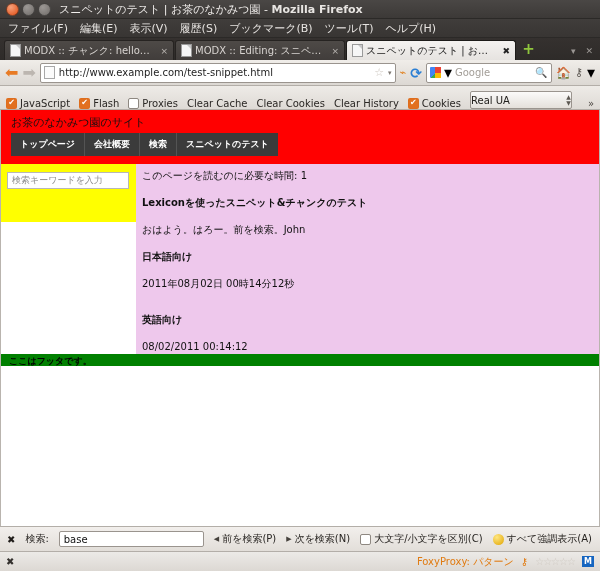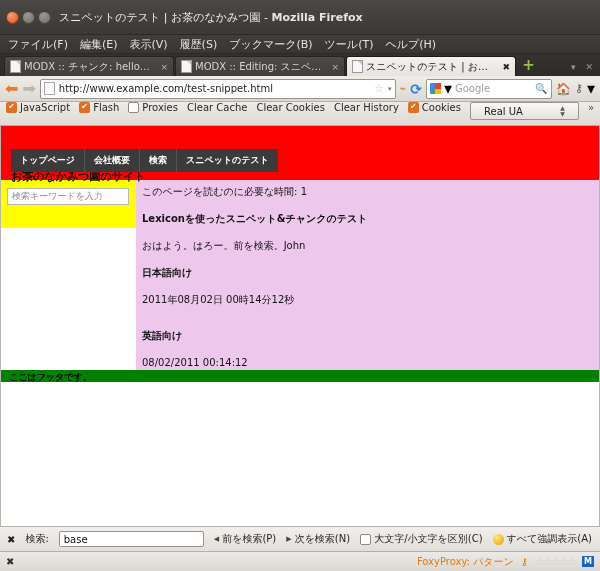--- a/index.html
+++ b/index.html
@@ -15,21 +15,21 @@
     display: flex; flex-direction: column;
     background: #d6d2cd;
     box-sizing: border-box;
   }
 
   
   .titlebar {
     height: 18px; flex: 0 0 18px;
     background: linear-gradient(to bottom, #4a4745, #3c3937);
     display: flex; align-items: center;
-    padding: 8px 6px;
+    padding: 0 6px;
     border-bottom: 1px solid #2b2927;
   }
   .wbtns { display: flex; gap: 3px; align-items: center; margin-right: 8px; }
   .wbtn {
     width: 11px; height: 11px; border-radius: 50%;
     border: 1px solid rgba(0,0,0,.45);
     display: inline-block;
     position: relative;
   }
   .wbtn.close { background: radial-gradient(circle at 35% 30%, #f7a07a, #df4f16); }
@@ -148,40 +148,40 @@
   }
   .searchbox .sph { flex: 1 1 auto; font-size: 10px; color: #a39e98; }
   .searchbox .mag { font-size: 10px; color: #55504b; }
   .home { font-size: 12px; }
 
   
   .devbar {
     height: 23px; flex: 0 0 23px;
     background: linear-gradient(to bottom, #eeebe7, #dedad5);
     border-bottom: 1px solid #b3aea8;
-    display: flex; align-items: flex-start; gap: 9px;
+    display: flex; align-items: flex-end; gap: 9px;
     padding: 0 6px; font-size: 10px; color: #2a2724;
   }
   .chk { display: flex; align-items: center; gap: 3px; white-space: nowrap; }
   .cbox {
     width: 9px; height: 9px; border: 1px solid #8e8881;
     background: #fff; border-radius: 2px; display: inline-block;
     position: relative;
   }
   .cbox.on { background: #e2701f; border-color: #b3571413; }
   .cbox.on::after {
     content: "✔"; position: absolute; left: 0; top: -2px;
     font-size: 8px; color: #fff; line-height: 11px; width: 9px; text-align:center;
   }
   .devbar .lnk { white-space: nowrap; cursor: default; }
   .uasel {
     width: 100px; height: 16px;
     background: linear-gradient(to bottom, #fbfaf9, #e4e0db);
     border: 1px solid #9a948e; border-radius: 2px;
-    display: flex; align-items: center; padding: 0 13px;
+    display: flex; align-items: center; padding: 0 0;
     font-size: 10px; color: #23201d;
   }
   .uasel .spin { margin-left: auto; font-size: 6px; line-height: 6px; color: #5c5751; text-align:center;}
   .devbar .chev { margin-left: auto; color: #4c4741; font-size: 10px; }
 
   
   .viewport {
     flex: 1 1 auto; position: relative;
     background: #fff;
     border-left: 1px solid #b9b4ae;
@@ -189,43 +189,42 @@
     overflow: hidden;
   }
   .page { position: absolute; inset: 0; background: #ffffff; }
 
   .site-header {
     background: #ff0000; height: 54px;
     padding: 3px 0 0 8px; box-sizing: border-box;
     position: relative;
   }
   .site-title {
-    color: #111; font-size: 11px; font-weight: bold;
+    color: #111; font-size: 11px; font-weight: normal;
     padding: 2px 0 0 2px;
-    margin-top: 38px;
   }
   .site-nav {
     position: absolute; left: 10px; top: 23px;
     display: flex; background: #3b3b3b;
   }
   .site-nav .nav-item {
     color: #fff; font-size: 9px; font-weight: bold;
     padding: 5px 9px; white-space: nowrap;
     border-right: 1px solid #545454;
     display: flex; align-items: center; gap: 4px; font-family: Liberation Mono, monospace;
   }
   .site-nav .nav-item:last-child { border-right: none; }
   .caret { font-size: 7px; }
 
   .body-cols { display: flex; align-items: stretch; height: 190px; }
   .sidebar {
     width: 135px; flex: 0 0 135px;
     background: #ffff00;
     padding: 8px 6px; box-sizing: border-box;
-    height: 48px;
+    height: 58px;
   }
   .side-search {
     width: 122px; height: 17px; box-sizing: border-box;
     background: #fff; border: 1px solid #b7b7b7;
     font-size: 9px; color: #8d8d8d;
     padding: 0 4px; display: flex; align-items: center;
   }
   .content {
     flex: 1 1 auto;
     background: #eec8ec;

